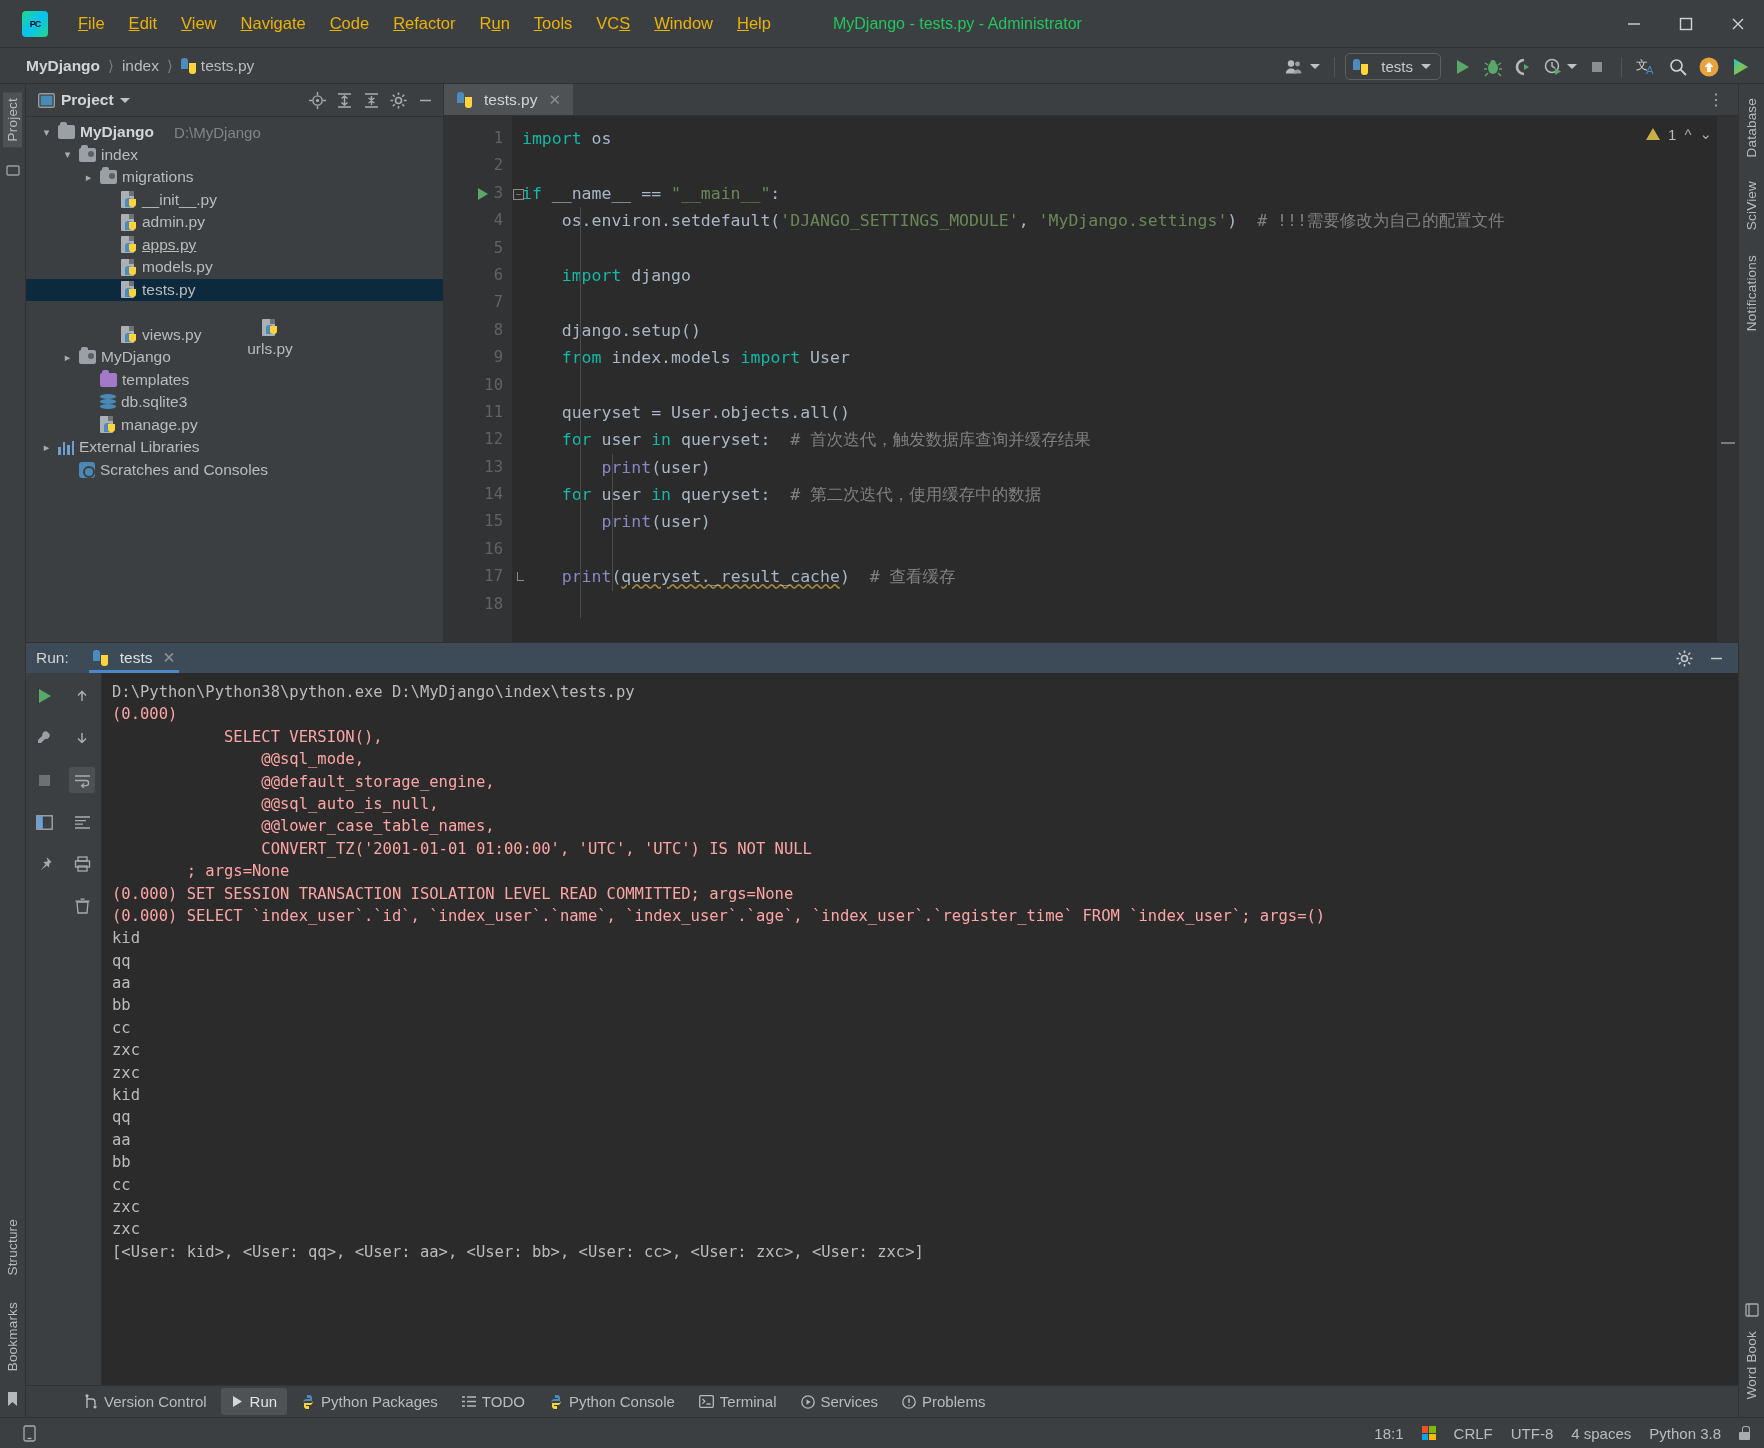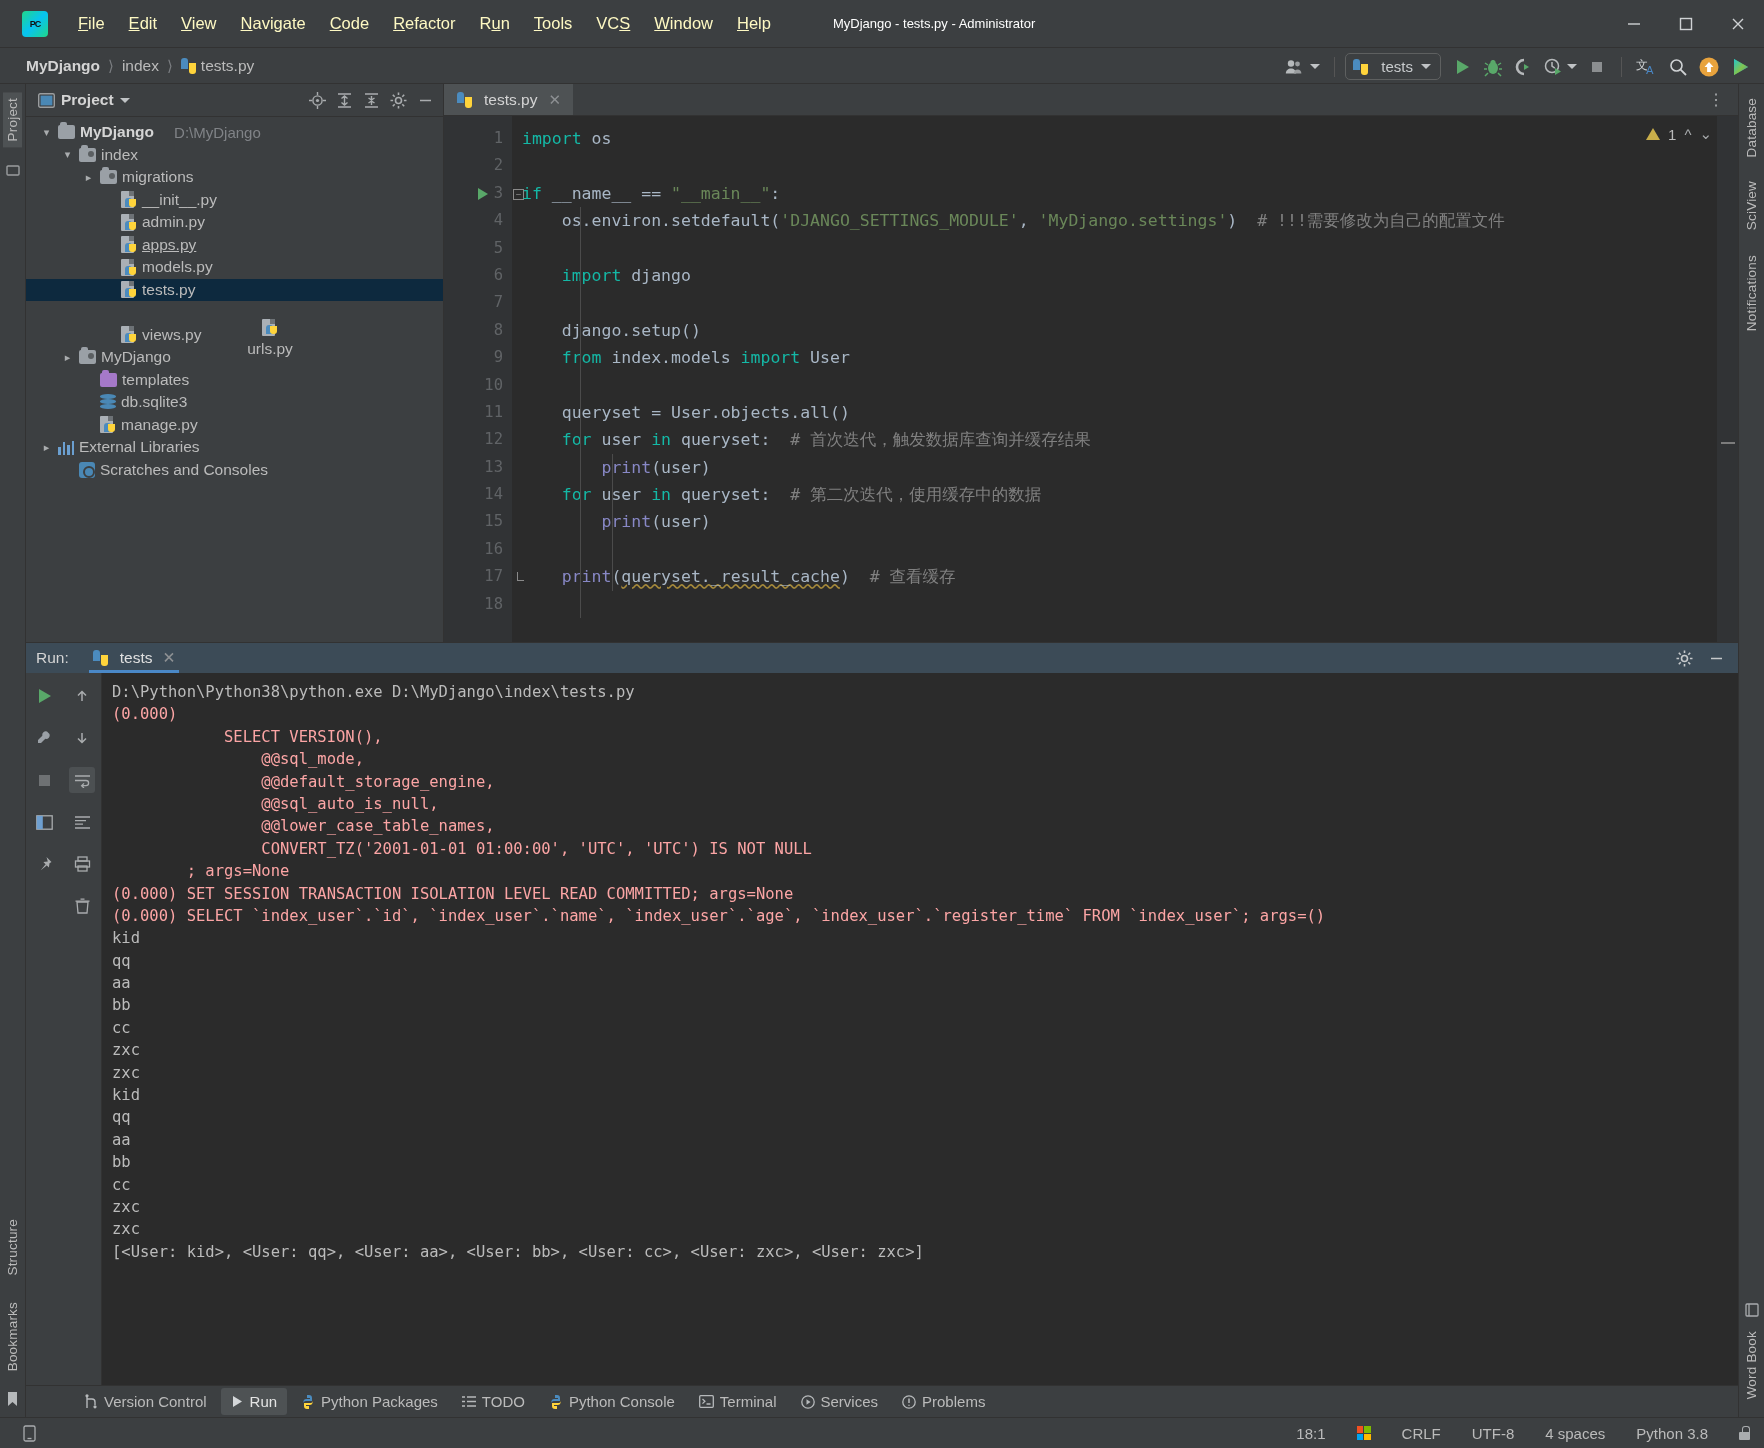--- a/index.html
+++ b/index.html
@@ -28,26 +28,26 @@
     width: 26px; height: 26px; margin-right: 18px;
     border-radius: 4px;
     background: linear-gradient(135deg,#21d789 0%,#07c3f2 50%,#21d789 100%);
     display: flex; align-items: center; justify-content: center;
     font-size: 10px; font-weight: bold; color: #000;
     position: relative; overflow: hidden;
   }
   .pc-logo span { font-size: 9px; color: #111; letter-spacing: -1px;}
   .menubar { display: flex; align-items: center; gap: 0px; }
   .menu-item {
-    padding: 4px 12px; font-size: 16.5px; color: #fef9c3; cursor: default;
+    padding: 4px 12px; font-size: 16.5px; color: #eab308; cursor: default;
     white-space: nowrap;
   }
   .menu-item u { text-decoration: underline; }
   .win-title {
-    font-size: 13px; color: #ffffff; margin-left: 50px; white-space: nowrap;
+    font-size: 16px; color: #22c55e; margin-left: 50px; white-space: nowrap;
   }
   .win-ctrls {
     position: absolute; right: 0; top: 0; height: 47px;
     display: flex; align-items: center;
   }
   .win-btn {
     width: 52px; height: 47px; display: flex; align-items: center; justify-content: center;
     color: #cfd2d4;
   }
 
@@ -278,21 +278,21 @@
   .btab {
     display:flex; align-items:center; gap:6px; font-size:15px; color:#bbbbbb;
     padding:5px 10px; border-radius:3px; cursor:default;
   }
   .btab.active { background:#4e5254; color:#e4e4e4; }
   .statusbar {
     height: 31px; flex:0 0 31px; background:#3c3f41; border-top:1px solid #323232;
     display:flex; align-items:center; padding:0 14px 0 22px; font-size:15px; color:#bbbbbb;
     gap: 12px;
   }
-  .sb-right { margin-left:auto; display:flex; align-items:center; gap:31px; }
+  .sb-right { margin-left:auto; display:flex; align-items:center; gap:18px; }
   .ms-logo { width:14px;height:14px;display:grid;grid-template-columns:1fr 1fr;grid-template-rows:1fr 1fr;gap:1px;}
   .ms-logo i:nth-child(1){background:#f25022}.ms-logo i:nth-child(2){background:#7fba00}
   .ms-logo i:nth-child(3){background:#00a4ef}.ms-logo i:nth-child(4){background:#ffb900}
   .lock-ico{width:11px;height:14px;position:relative;}
   .lock-ico::before{content:'';position:absolute;bottom:0;left:0;width:11px;height:8px;background:#a9acae;border-radius:1px;}
   .lock-ico::after{content:'';position:absolute;top:0;left:2.5px;width:6px;height:7px;border:1.6px solid #a9acae;border-bottom:none;border-radius:3px 3px 0 0;}
   svg { display:block; }
 </style>
 </head>
 <body>

